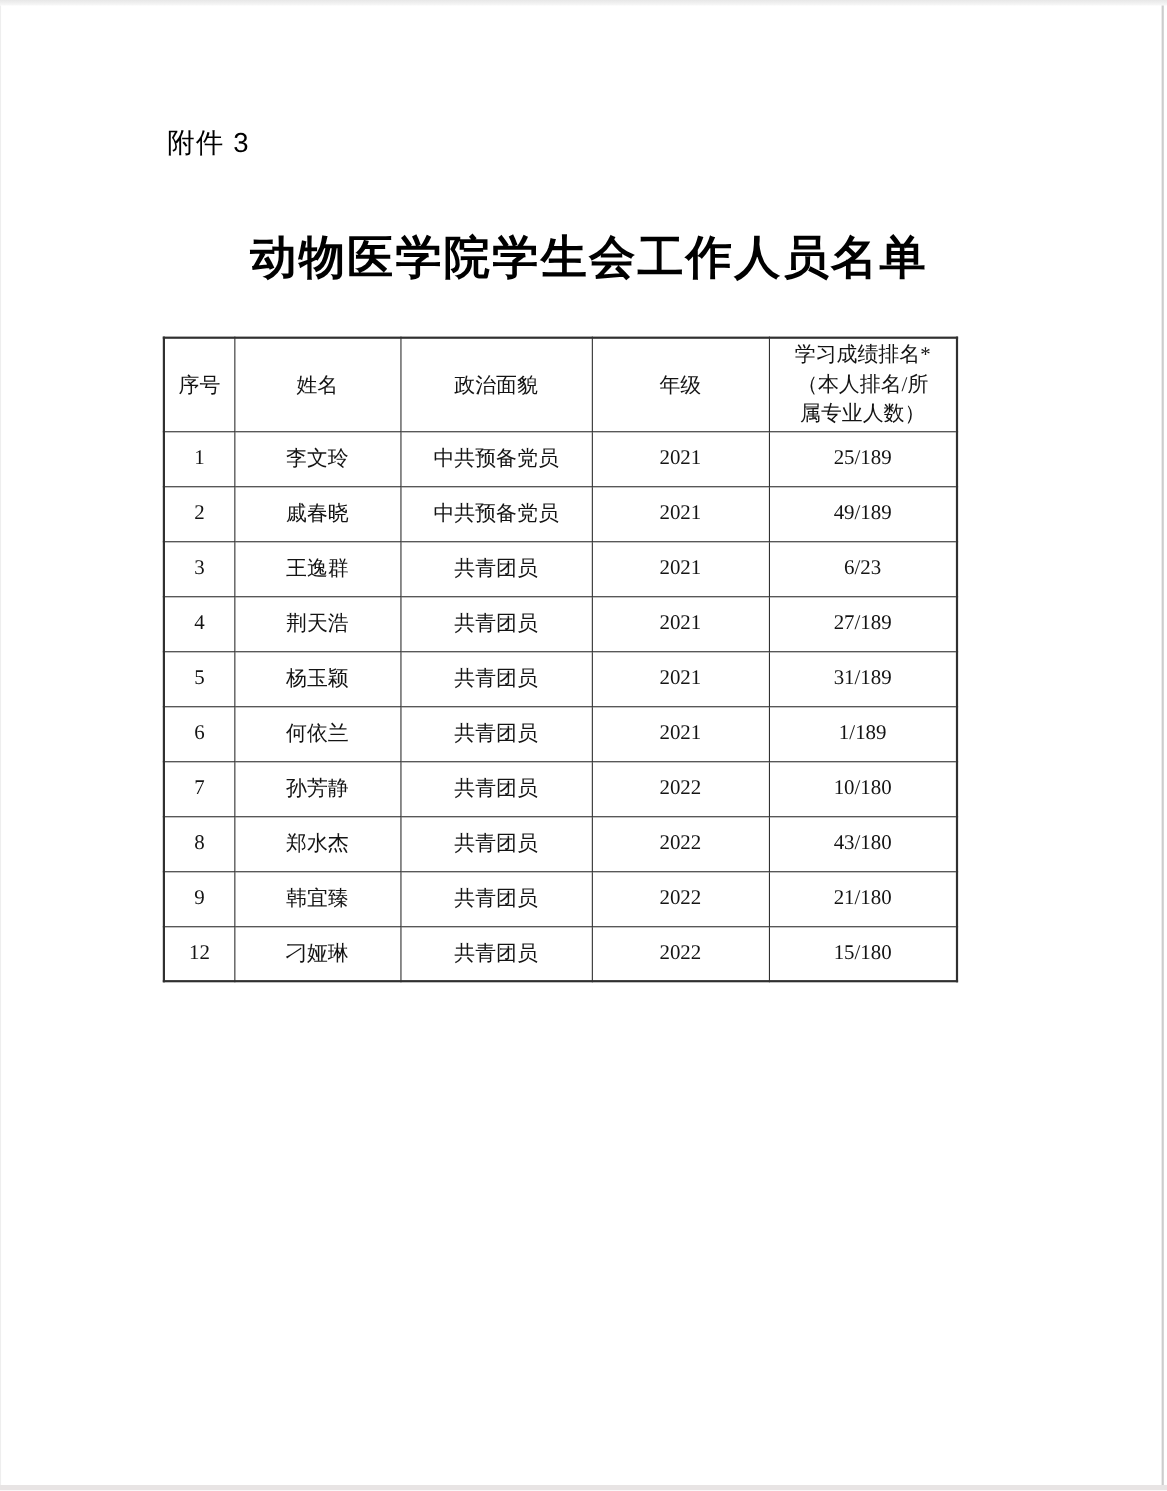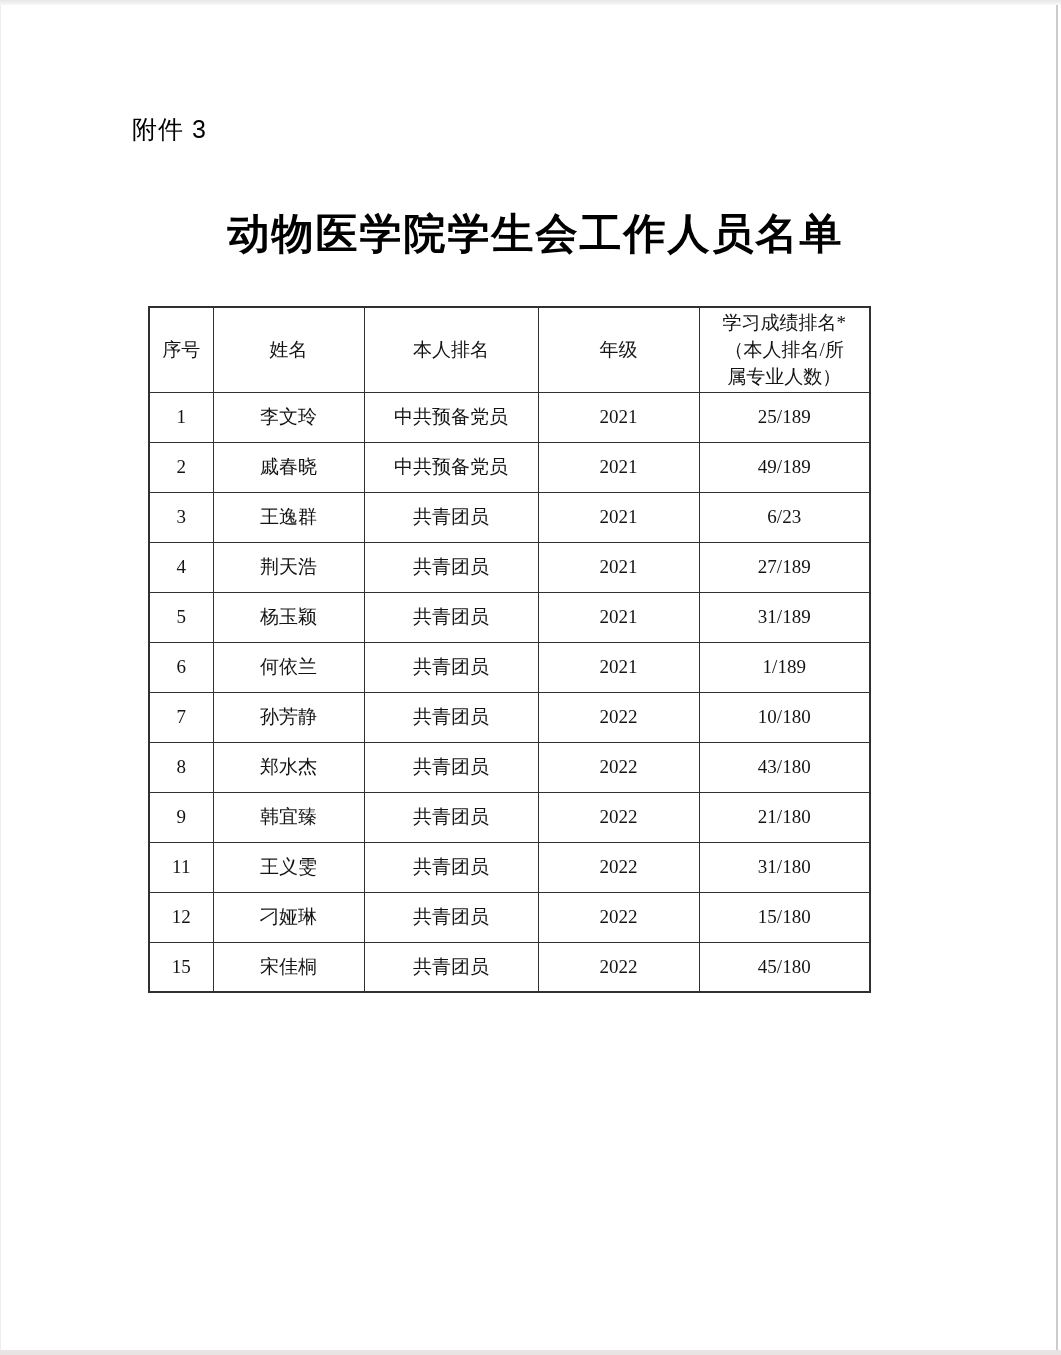--- a/index.html
+++ b/index.html
@@ -22,21 +22,21 @@
   .edge-right {
     position: absolute; top: 5px; right: 3px; bottom: 5px; width: 2px;
     background: #cccccc;
   }
   .edge-left {
     position: absolute; top: 5px; left: 0; bottom: 5px; width: 1px;
     background: #eeeeee;
   }
   .attachment-label {
     position: absolute;
-    left: 132px; top: 113px;
+    left: 152px; top: 113px;
     font-family: "Liberation Sans", "DejaVu Sans", sans-serif;
     font-size: 25px;
     letter-spacing: 1px;
     color: #000000;
   }
   .doc-title {
     position: absolute;
     top: 206px; left: 0; width: 1071px;
     text-align: center;
     font-size: 42px;
@@ -81,21 +81,21 @@
     <col style="width:64px">
     <col style="width:151px">
     <col style="width:174px">
     <col style="width:161px">
     <col style="width:171px">
   </colgroup>
   <tbody>
     <tr class="header-row">
       <td>序号</td>
       <td>姓名</td>
-      <td>本人排名</td>
+      <td>政治面貌</td>
       <td>年级</td>
       <td>
         <div class="rank-header">
           <div>学习成绩排名*</div>
           <div>（本人排名/所</div>
           <div>属专业人数）</div>
         </div>
       </td>
     </tr>
     <tr class="data-row">
@@ -155,34 +155,20 @@
       <td>43/180</td>
     </tr>
     <tr class="data-row">
       <td>9</td>
       <td>韩宜臻</td>
       <td>共青团员</td>
       <td>2022</td>
       <td>21/180</td>
     </tr>
     <tr class="data-row">
-      <td>11</td>
-      <td>王义雯</td>
-      <td>共青团员</td>
-      <td>2022</td>
-      <td>31/180</td>
-    </tr>
-    <tr class="data-row">
       <td>12</td>
       <td>刁娅琳</td>
       <td>共青团员</td>
       <td>2022</td>
       <td>15/180</td>
     </tr>
-    <tr class="data-row">
-      <td>15</td>
-      <td>宋佳桐</td>
-      <td>共青团员</td>
-      <td>2022</td>
-      <td>45/180</td>
-    </tr>
   </tbody>
 </table>
 
 </body></html>

